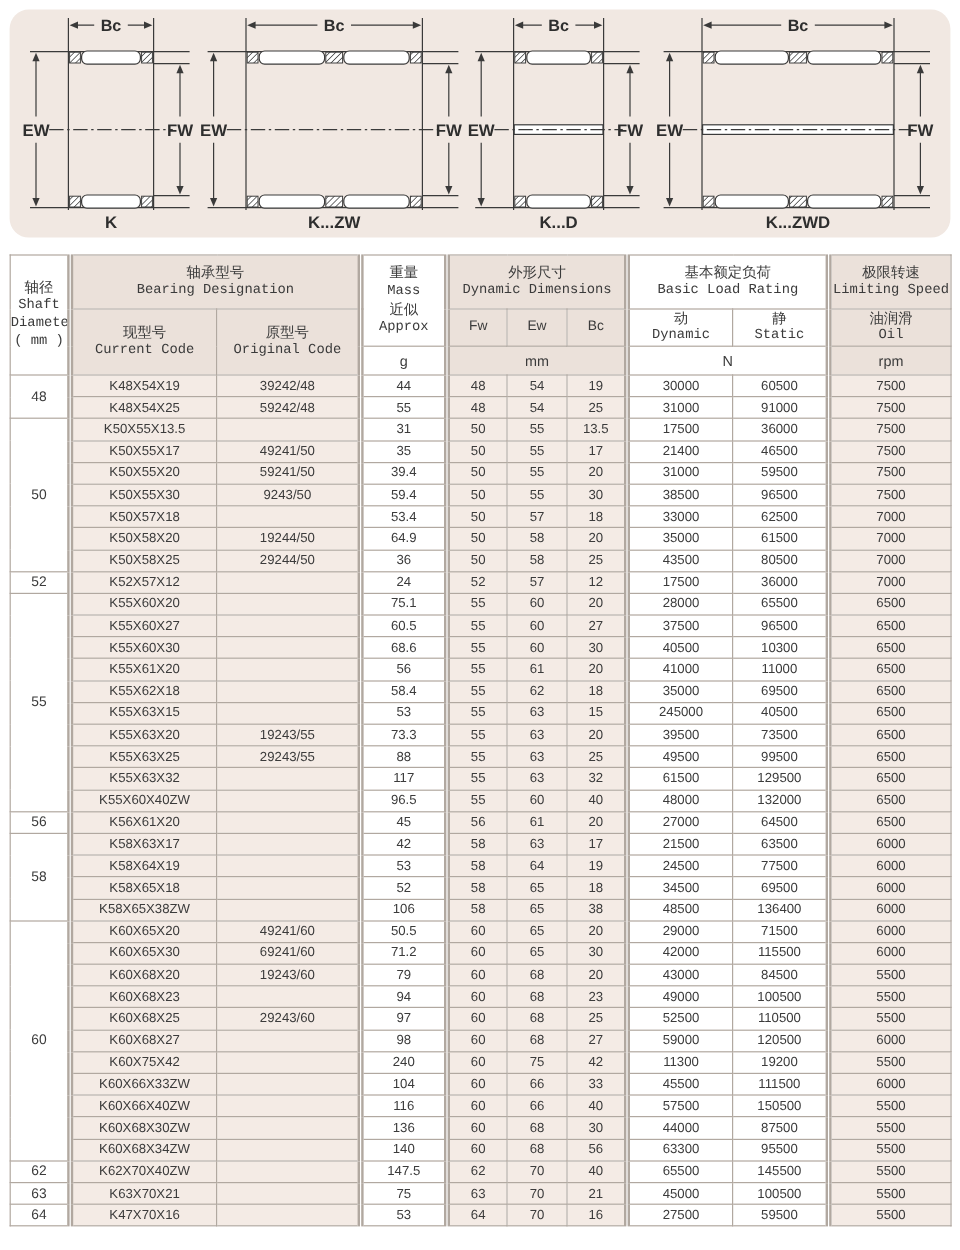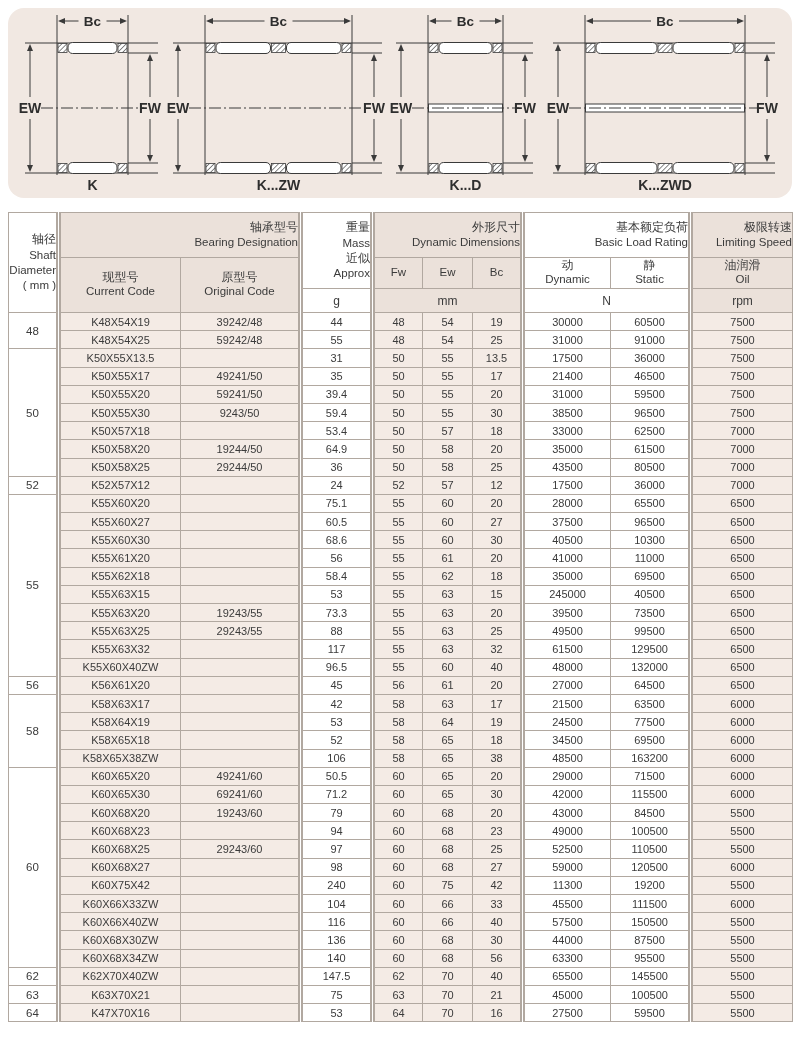--- a/index.html
+++ b/index.html
@@ -19,25 +19,25 @@
     font-size:11px;color:#3b3b3b;
   }
   table.spec th,table.spec td{
     border:1px solid #b1a8a0;padding:0;text-align:center;vertical-align:middle;
     font-weight:normal;overflow:hidden;white-space:nowrap;
   }
   .c-white{background:#ffffff;}
   .c-pink{background:#f4ebe5;}
   .c-hpink{background:#ebe1da;}
   .gs{border-left:5px double #b1a8a0 !important;}
-  tr.h1 th{height:44px;font-size:12px;line-height:1.3;text-align:right;}
+  tr.h1 th{height:44px;font-size:12px;line-height:1.3;}
   tr.h2 th{height:30px;font-size:11.5px;line-height:1.15;}
   tr.h3 th{height:23px;font-size:12px;}
   th .zh{font-size:12px;}
-  th .en{font-size:11.5px;}
+  th .en{font-size:11.5px;font-family:Liberation Mono, monospace;}
   tbody td{height:17.2px;font-size:11px;}
   td.t-left{text-align:left;padding-left:9px;}
   td.shaft{font-size:11.5px;}
 </style>
 </head>
 <body>
 
 <div class="panel">
   <svg id="diagram-svg" width="784" height="190" viewBox="0 0 784 190">
       <defs>
@@ -531,21 +531,21 @@
         <td class="c-pink gs">6000</td>
       </tr>
       <tr>
         <td class="c-pink t-left gs">K58X65X38ZW</td>
         <td class="c-pink t-left"></td>
         <td class="c-white gs">106</td>
         <td class="c-pink gs">58</td>
         <td class="c-pink">65</td>
         <td class="c-pink">38</td>
         <td class="c-white gs">48500</td>
-        <td class="c-white">163200</td>
+        <td class="c-white">136400</td>
         <td class="c-pink gs">6000</td>
       </tr>
       <tr>
         <td class="c-white shaft" rowspan="11">60</td>
         <td class="c-pink t-left gs">K60X65X20</td>
         <td class="c-pink t-left">49241/60</td>
         <td class="c-white gs">50.5</td>
         <td class="c-pink gs">60</td>
         <td class="c-pink">65</td>
         <td class="c-pink">20</td>

